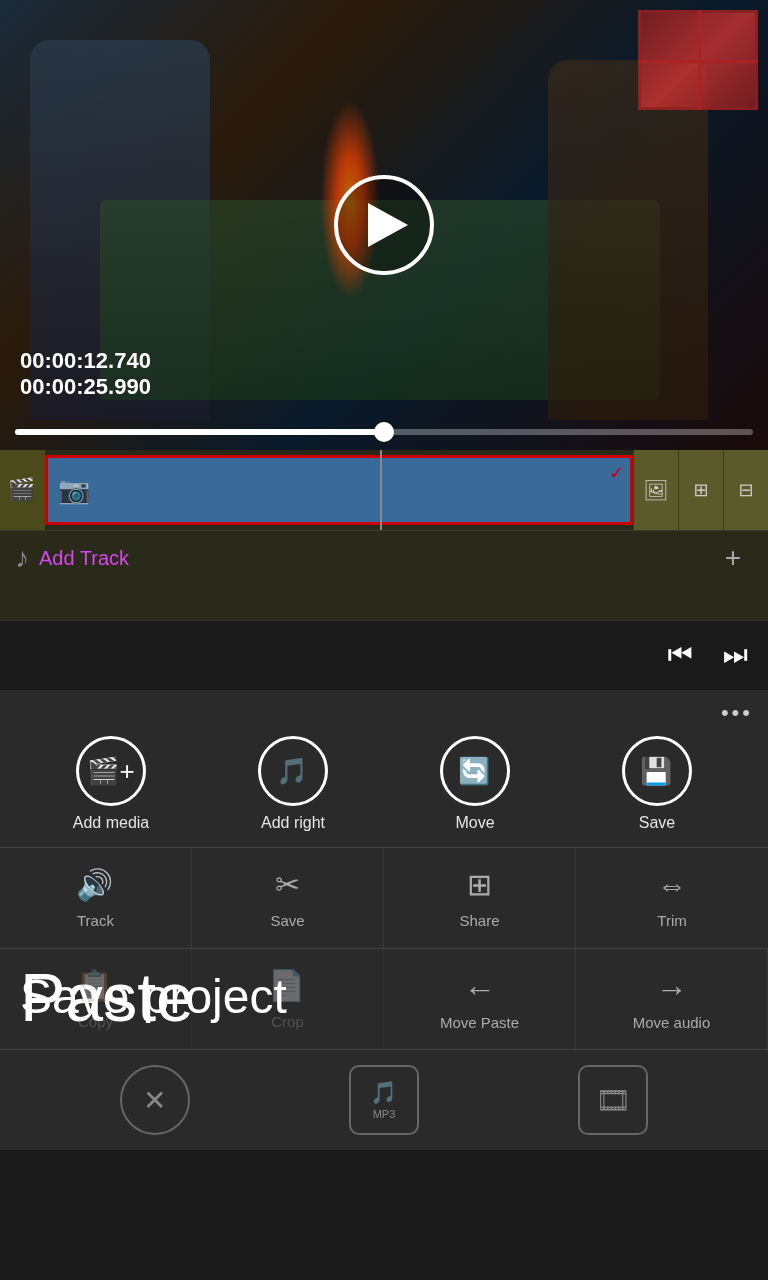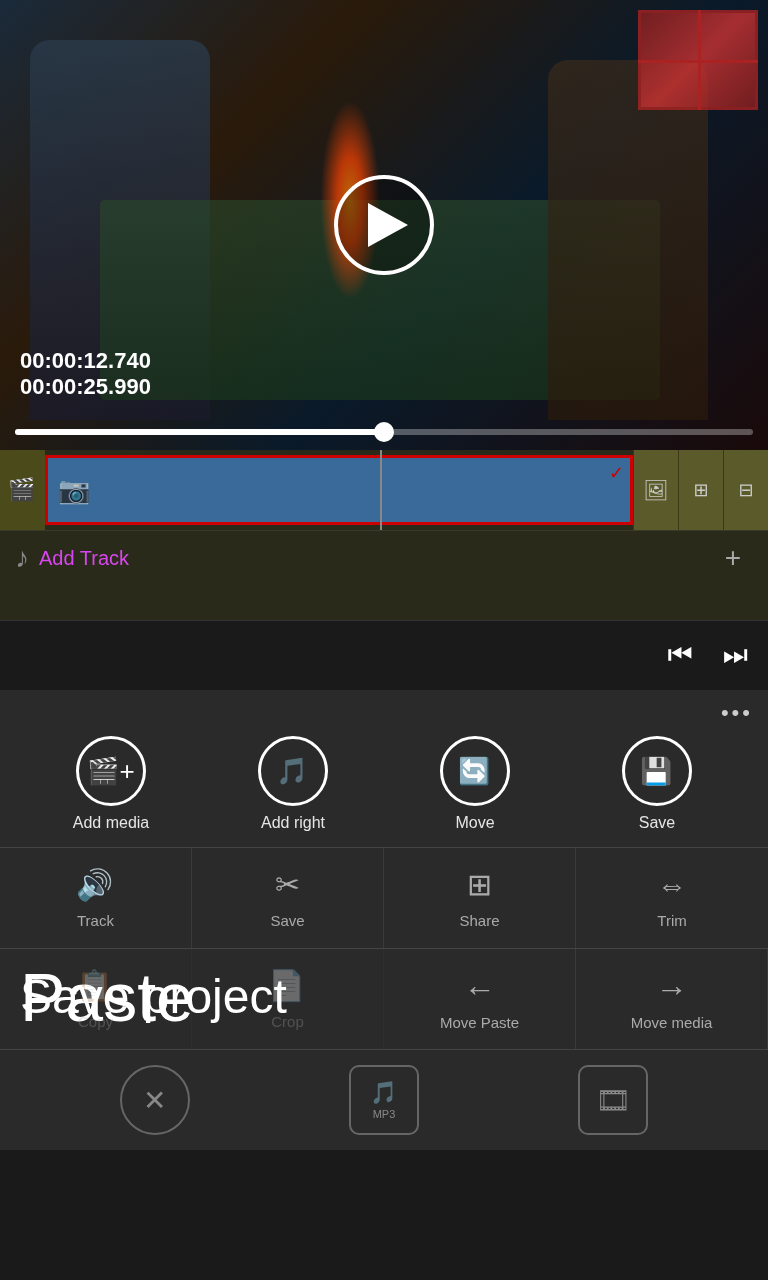--- a/index.html
+++ b/index.html
@@ -471,21 +471,21 @@
     <div class="grid-item" style="opacity:0.3;">
       <span class="grid-icon">📄</span>
       <span class="grid-label">Crop</span>
     </div>
     <div class="grid-item">
       <span class="grid-icon arrow-left-icon">←</span>
       <span class="grid-label">Move Paste</span>
     </div>
     <div class="grid-item">
       <span class="grid-icon arrow-right-icon">→</span>
-      <span class="grid-label">Move media</span>
+      <span class="grid-label">Move audio</span>
     </div>
 
     <div style="position:absolute; left:20px; top:20px; font-size:48px; font-weight:300; color:#fff; white-space:nowrap; pointer-events:none;">Save project</div>
   </div>
 
   <div id="grid-row-3" style="border-top:1px solid #444; display:flex; justify-content:space-around; padding:15px 40px;">
     <div class="grid-item" style="border:2px solid #666; border-radius:50%; width:70px; height:70px; flex-direction:row; min-height:auto; padding:0;">
       <span class="grid-icon" style="font-size:28px; color:#888;">✕</span>
     </div>
     <div class="grid-item" style="border:2px solid #666; border-radius:10px; width:70px; height:70px; flex-direction:column; min-height:auto; padding:5px; gap:2px;">

